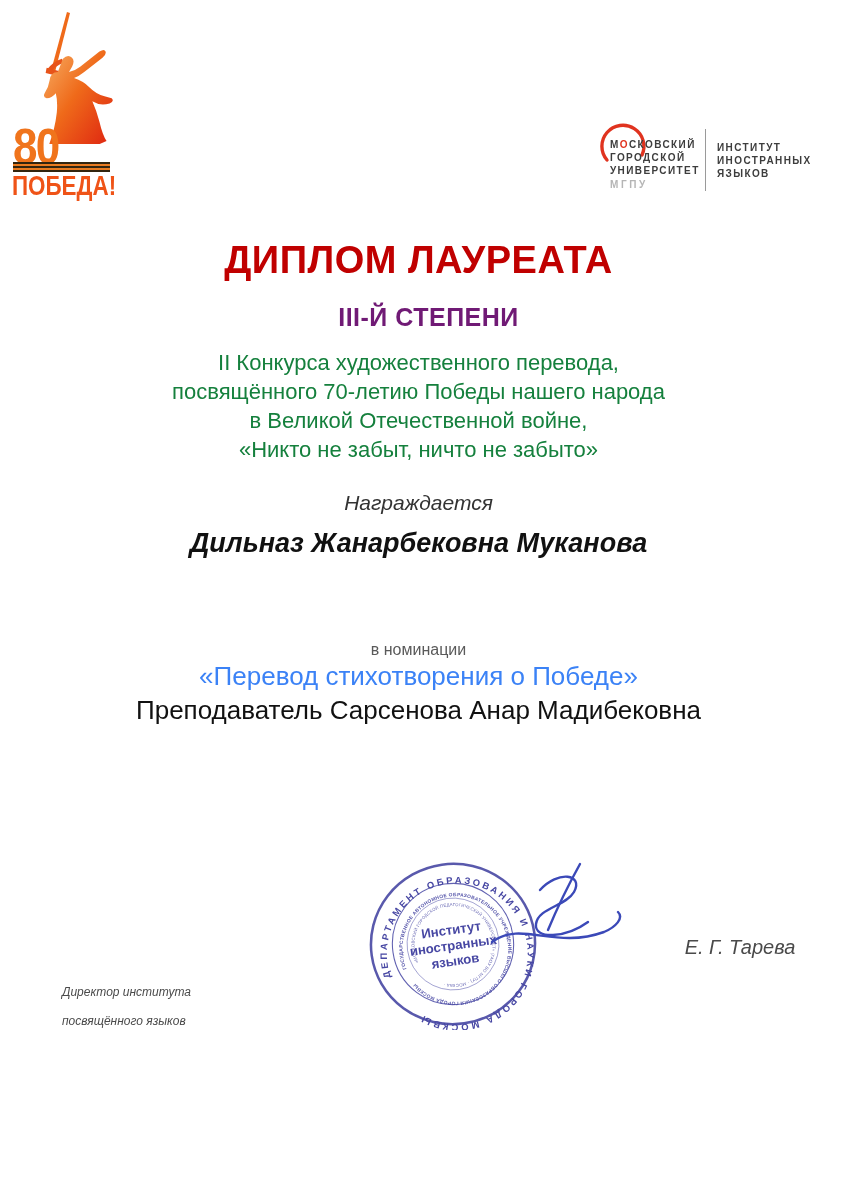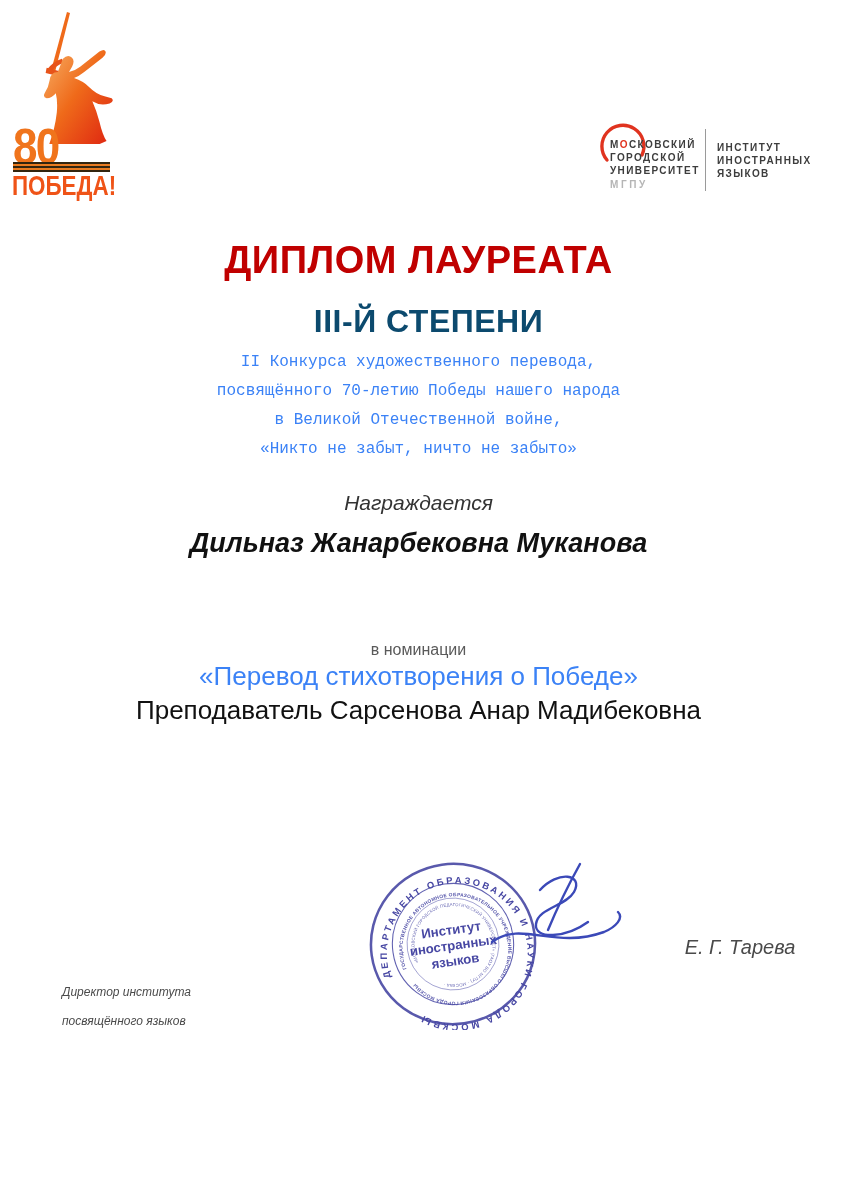--- a/index.html
+++ b/index.html
@@ -51,22 +51,22 @@
     background:#9a9a9a;
   }
   .inst-text{
     position:absolute;left:717px;top:141px;
     font-size:10px;font-weight:700;letter-spacing:1.4px;
     line-height:13.2px;color:#3d3d3d;white-space:nowrap;
   }
 
   
   .title-main{top:239px;font-size:38px;font-weight:700;letter-spacing:.5px;color:#c00000;}
-  .title-degree{top:303px;font-size:32px;font-weight:700;letter-spacing:.5px;color:#0c4a6e;padding-left:20px;}
-  .contest{top:348px;font-size:16px;line-height:29px;color:#3b82f6;font-family:Liberation Mono, monospace;}
+  .title-degree{top:303px;font-size:25px;font-weight:700;letter-spacing:.5px;color:#701a75;padding-left:20px;}
+  .contest{top:348px;font-size:22px;line-height:29px;color:#15803d;}
   .awarded-label{top:491px;font-size:21px;font-style:italic;color:#333;}
   .recipient-name{top:528px;font-size:27px;font-weight:700;font-style:italic;color:#111;}
   .affiliation{top:573px;font-size:20px;font-weight:700;font-style:italic;color:#1c1c1c;}
   .nomination-label{top:641px;font-size:16px;color:#5a5a5a;}
   .nomination-title{top:661px;font-size:26px;color:#3b82f6;}
   .teacher-line{top:695px;font-size:26px;font-weight:400;color:#111;}
 
   
   .signer-title{
     left:62px;top:978px;

